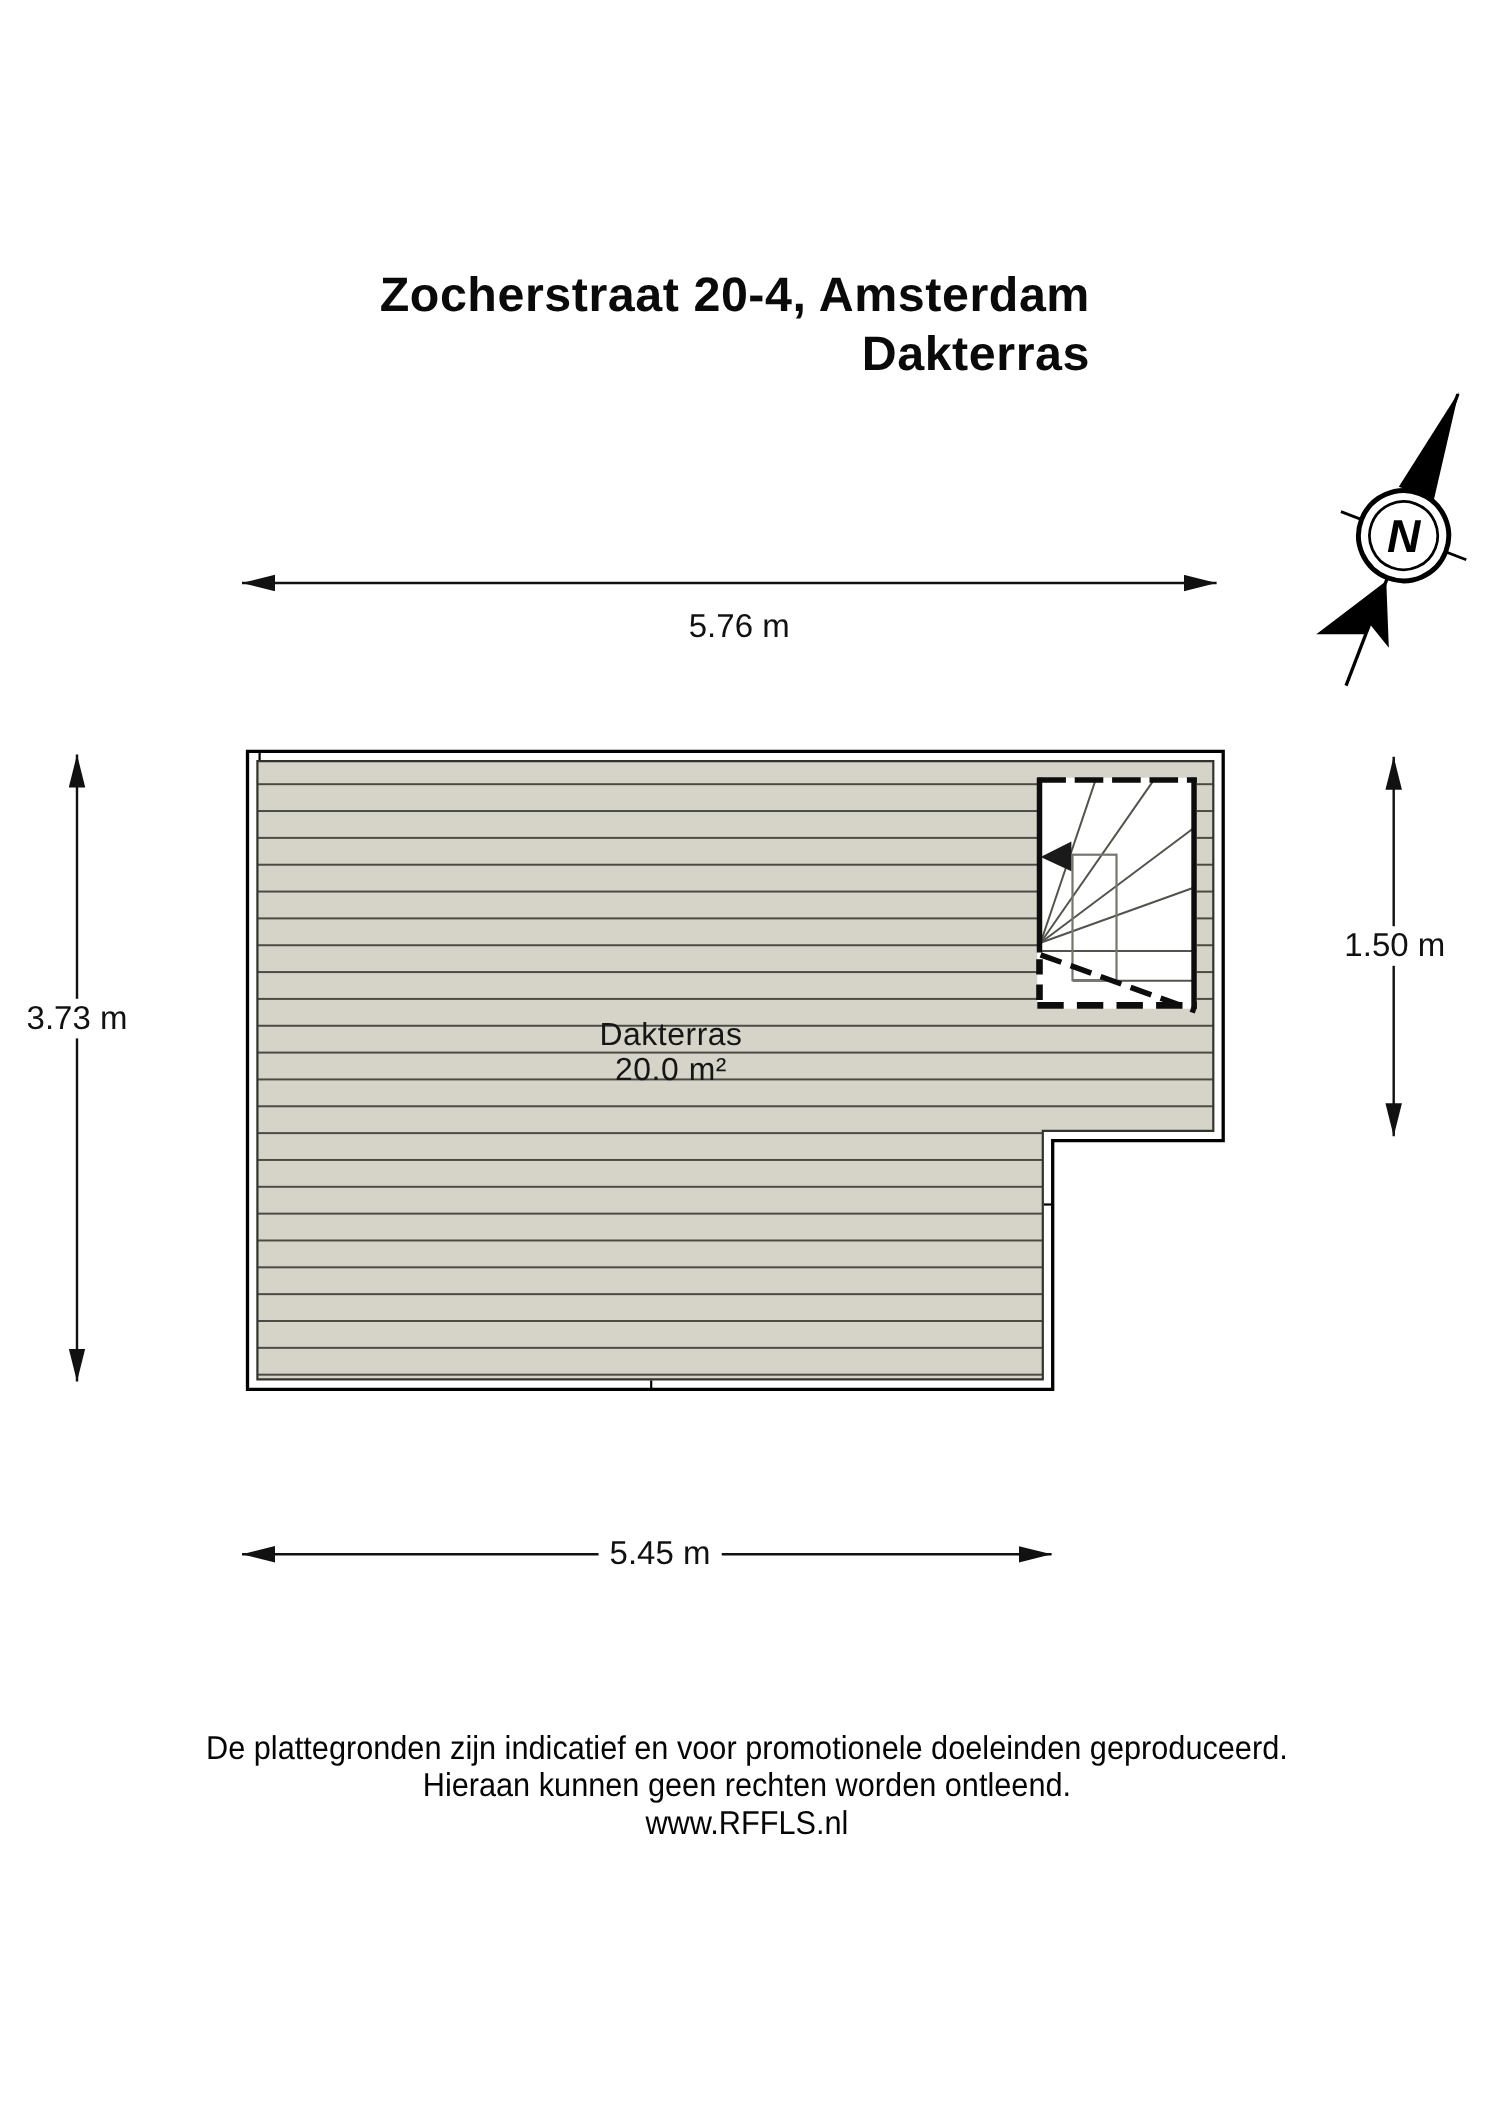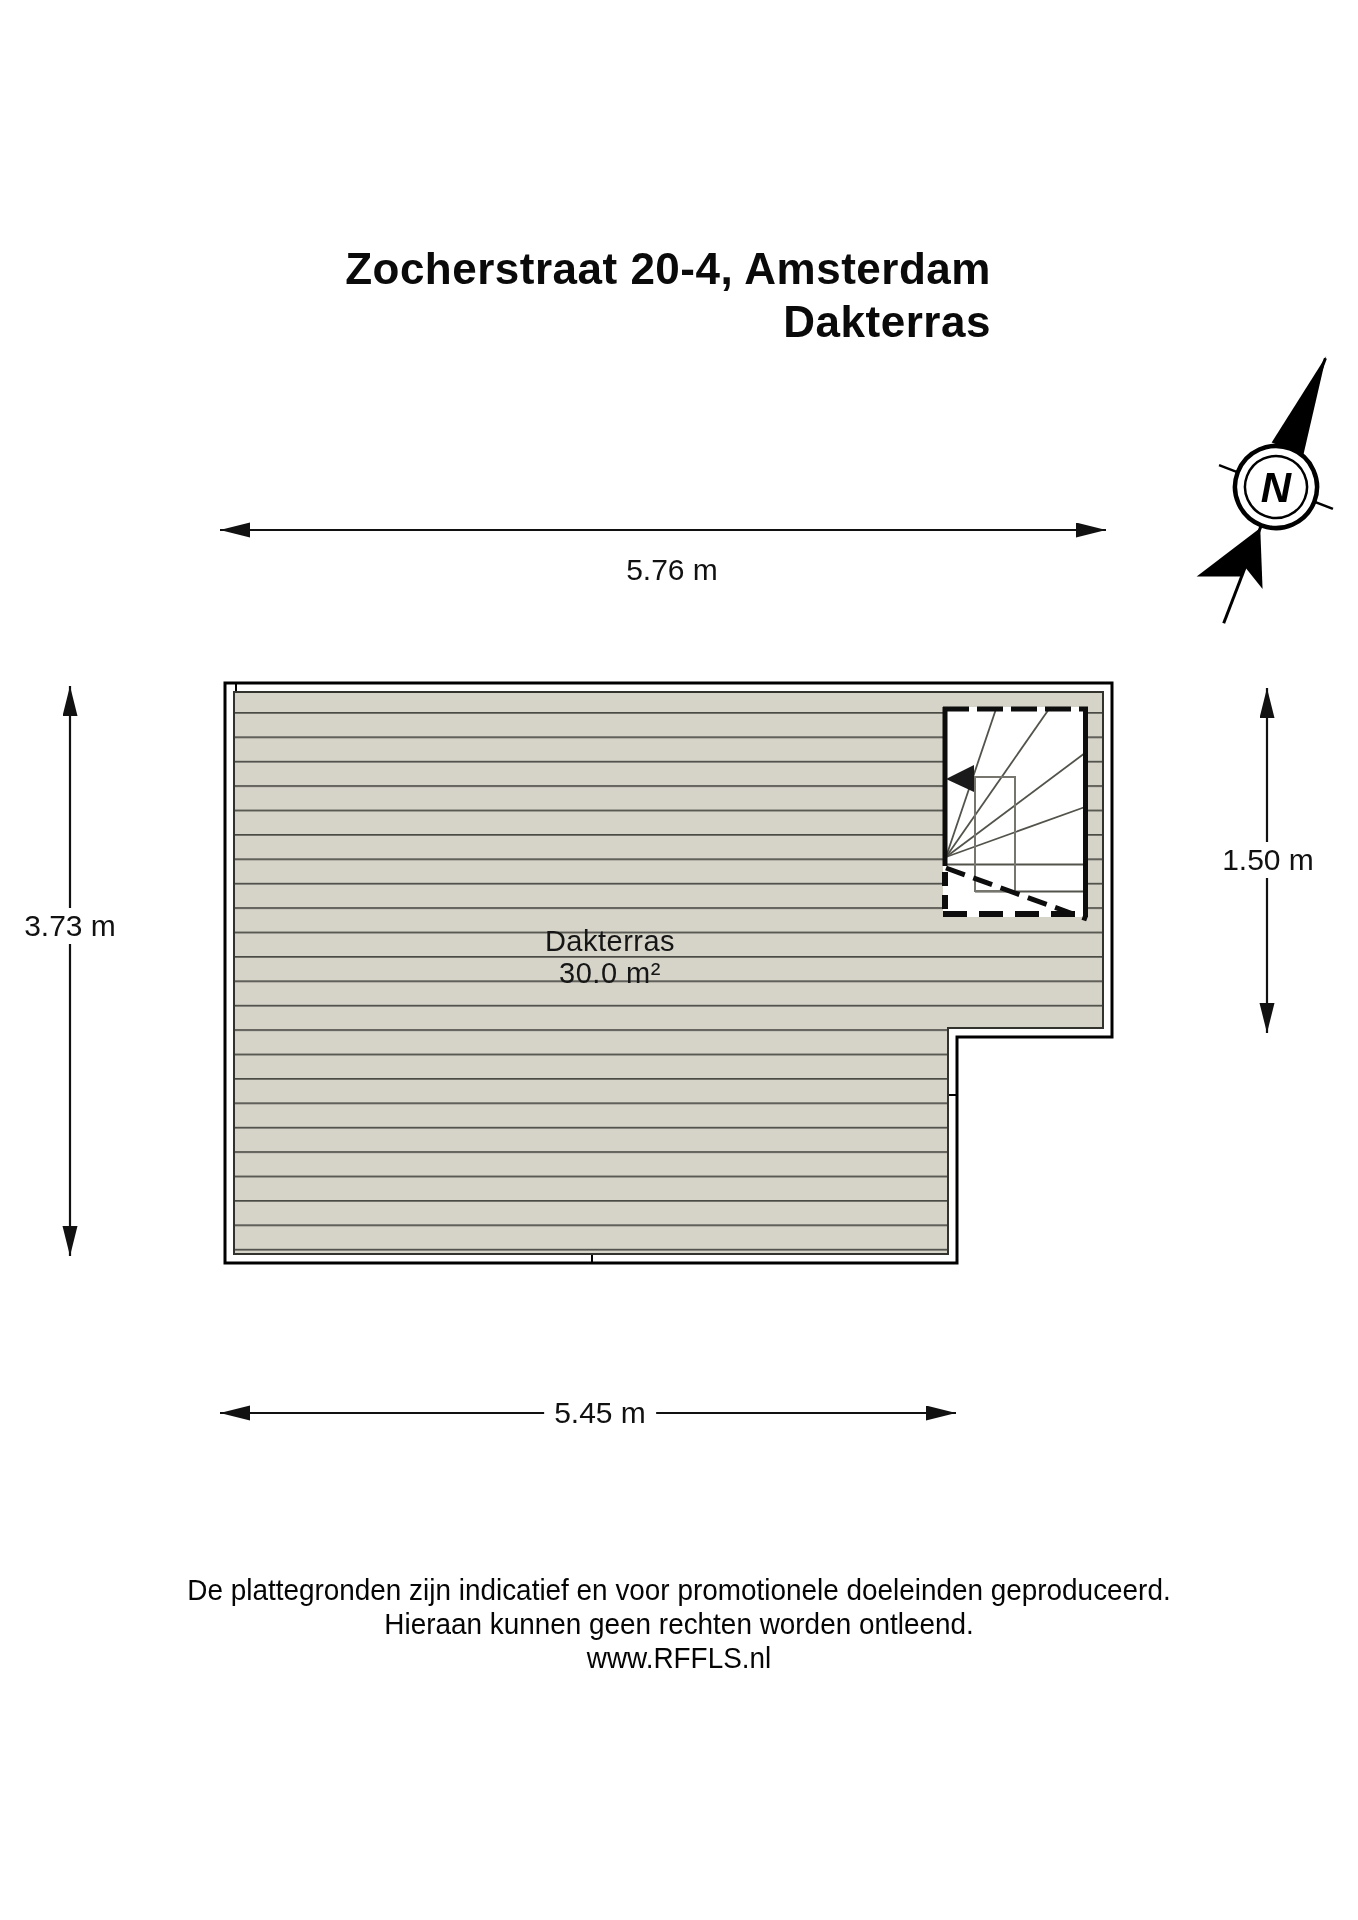--- a/index.html
+++ b/index.html
@@ -109,21 +109,21 @@
     <div>Dakterras</div>
   </div>
 
   <div class="abs dim-label" style="left:672px; top:530px;margin-top:40px;">5.76 m</div>
   <div class="abs dim-label" style="left:70px; top:926px;">3.73 m</div>
   <div class="abs dim-label" style="left:1268px; top:860px;">1.50 m</div>
   <div class="abs dim-label" style="left:600px; top:1413px;">5.45 m</div>
 
   <div class="abs room-label">
     <div>Dakterras</div>
-    <div>30.0 m²</div>
+    <div>20.0 m²</div>
   </div>
 
   <div class="abs footer">
     <div>De plattegronden zijn indicatief en voor promotionele doeleinden geproduceerd.</div>
     <div>Hieraan kunnen geen rechten worden ontleend.</div>
     <div>www.RFFLS.nl</div>
   </div>
 
 </div>
 

